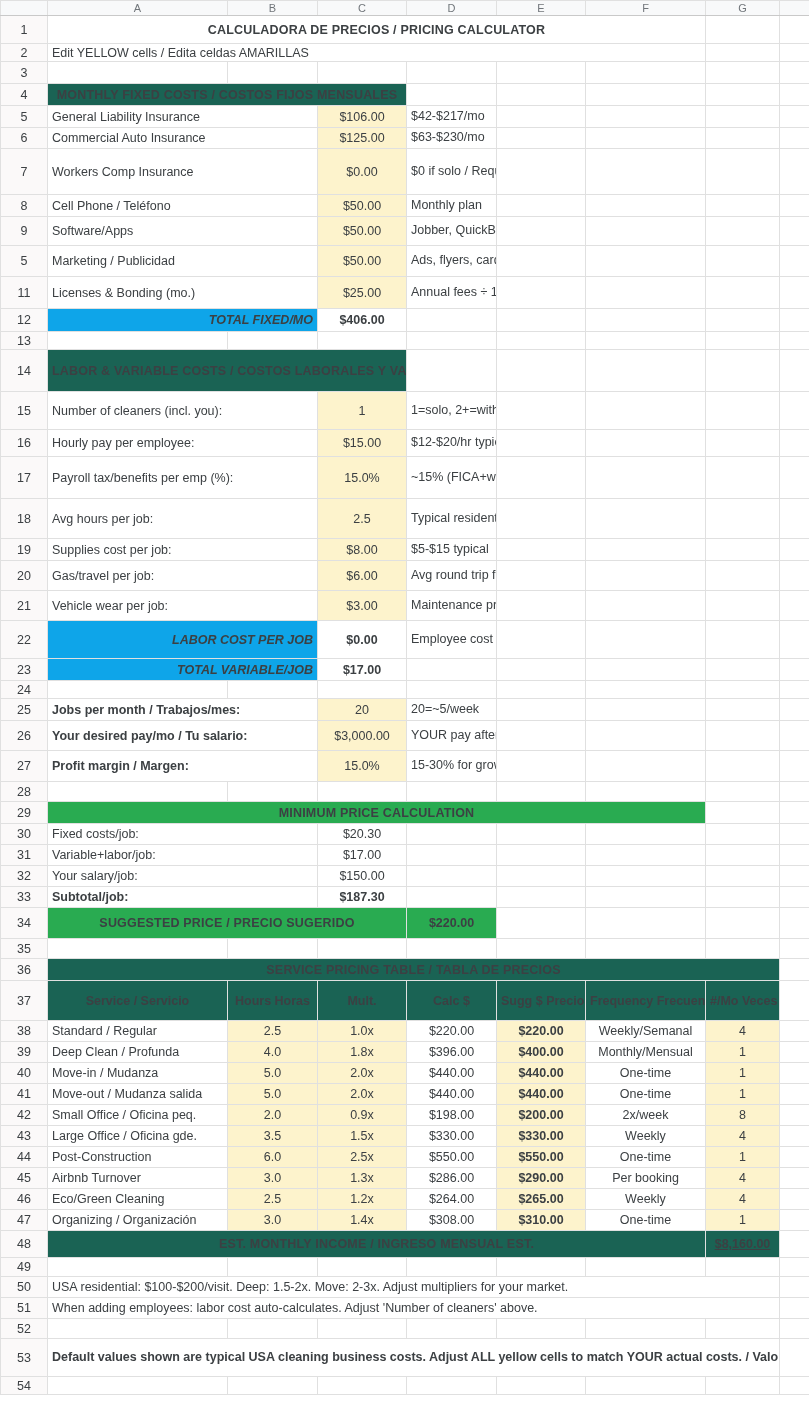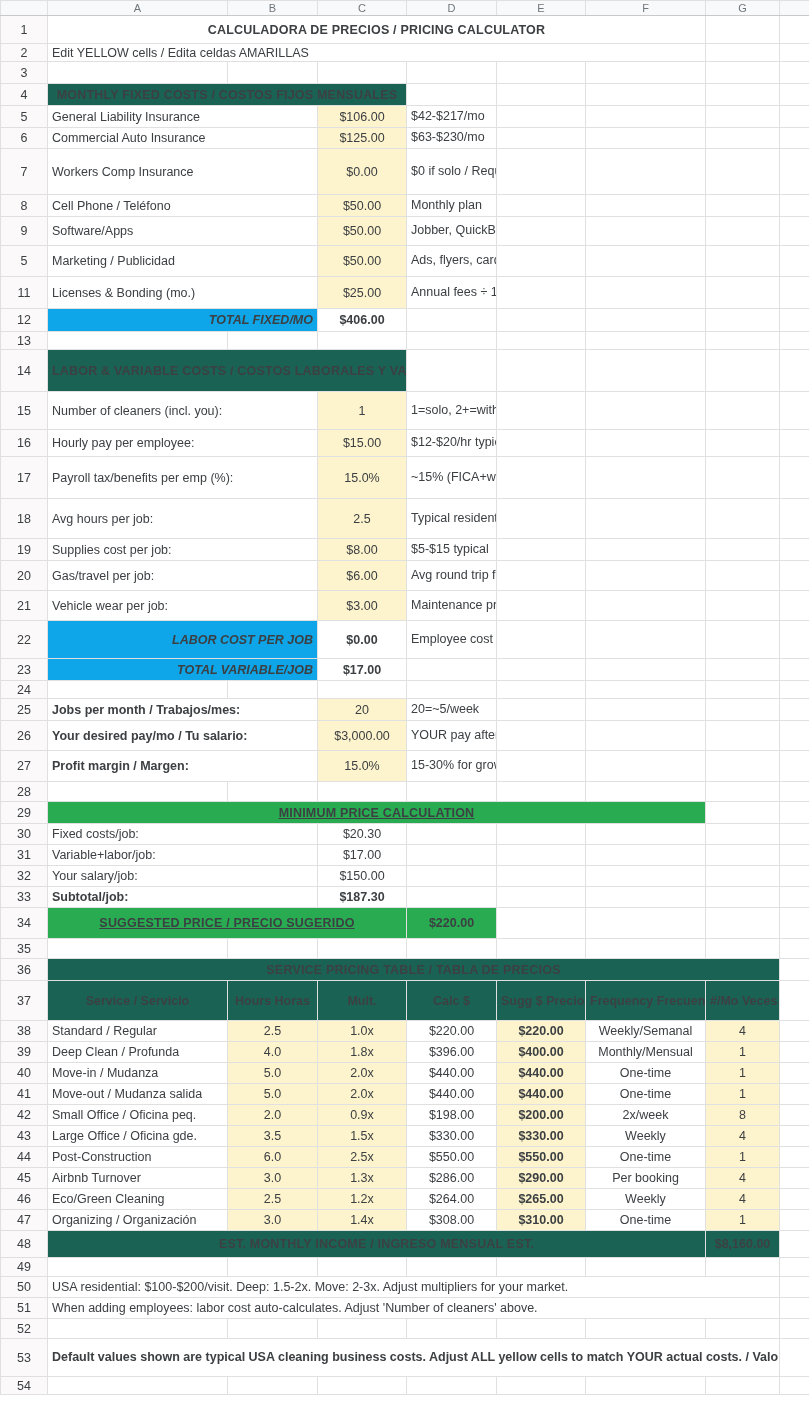--- a/index.html
+++ b/index.html
@@ -77,21 +77,20 @@
     font-weight: bold; text-align: right;
     font-size: 13.5px;
     border-color: #26917c;
     font-style: italic;
   }
   .bandGreen {
     background: #29ab51; color: #ffffff;
     font-weight: bold; text-align: center;
     font-size: 14px; letter-spacing: .2px;
     border-color: #29ab51;
-    text-decoration: underline;
   }
   .cellGreenBig {
     background: #29ab51; color: #ffffff;
     font-weight: bold; font-size: 19px;
     text-align: center; border-color: #29ab51;
   }
   .cellDarkBig {
     background: #1a6354; color: #ffffff;
     font-weight: bold; font-size: 17px;
     text-align: center; border-color: #1a6354;
@@ -100,21 +99,21 @@
   .blue   { color: #1616ef; text-align: center; }
   .greenTxt { color: #0a9d3c; font-weight: bold; }
   .note   { color: #8a8d91; font-size: 12px; }
   .warn   { color: #f5a623; font-weight: bold; font-size: 12.5px; line-height: 1.25; }
   .tiny   { font-size: 11.5px; color: #7b7f83; line-height: 1.1; white-space: normal; }
   .thdr {
     background: #1a6354; color:#ffffff; font-weight:bold;
     text-align:center; font-size:13px; line-height:1.12;
     white-space: normal; border-color:#1a6354;
   }
-  .overflowRight { overflow: visible; position: relative; }
+  .overflowRight { overflow: visible; position: relative; text-decoration: underline; }
 </style>
 </head>
 <body>
 
 <div id="sheet">
   <table class="grid">
     <colgroup>
       <col style="width:47px">
       <col style="width:180px">
       <col style="width:90px">

